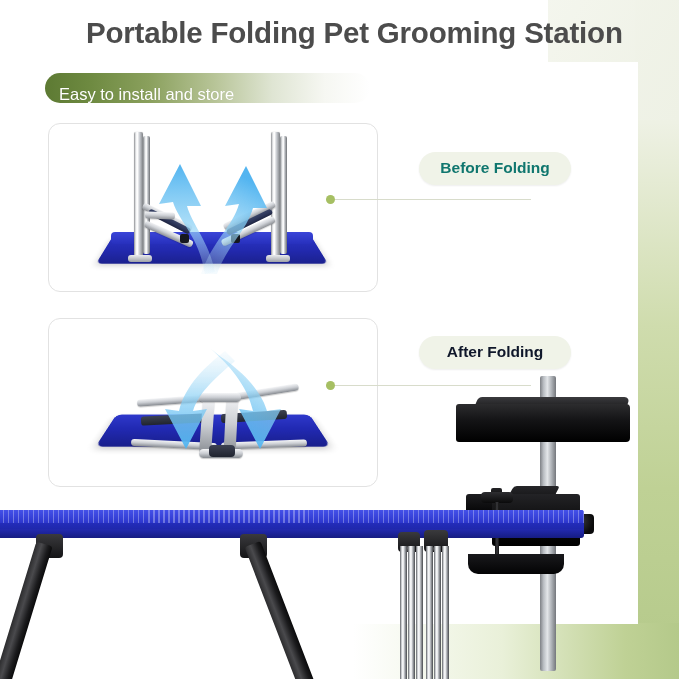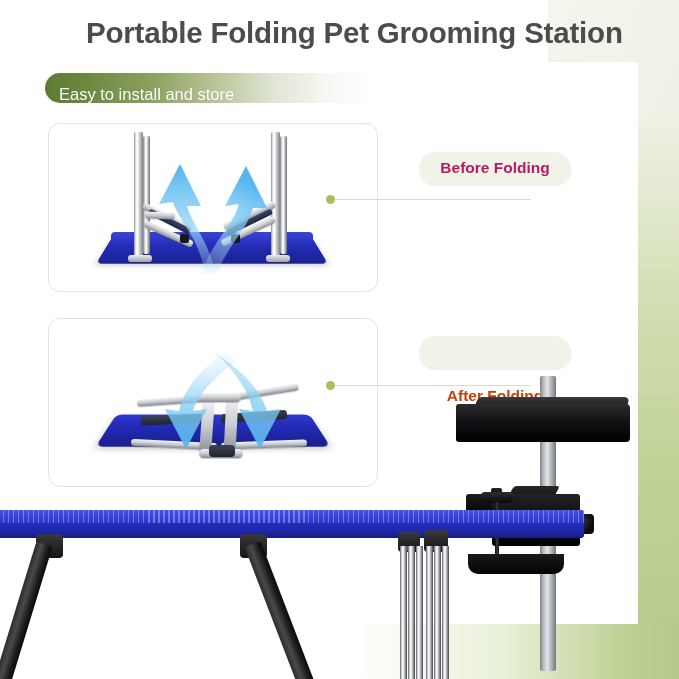--- a/index.html
+++ b/index.html
@@ -103,23 +103,23 @@
 
   .tagpill{
     position:absolute;height:33px;border-radius:17px;background:#f0f3e8;
     box-shadow:0 1px 2px rgba(0,0,0,.07);
   }
   .tagpill span{
     position:absolute;left:0;right:0;top:7px;text-align:center;
     font-size:15.5px;font-weight:bold;white-space:nowrap;
   }
   #tag1{left:419px;top:152px;width:152px;}
-  #tag1 span{color:#be185d;}
+  #tag1 span{color:#0f766e;}
   #tag2{left:419px;top:336px;width:152px;}
-  #tag2 span{color:#c2410c;margin-top:44px;}
+  #tag2 span{color:#0f172a;}
 
   
   .hero{position:absolute;left:0;top:368px;width:679px;height:311px;overflow:hidden;}
 
   .pole{
     position:absolute;left:540px;top:8px;width:16px;height:295px;
     background:linear-gradient(90deg,#7e8186 0%,#b9bdc2 22%,#e3e6e9 46%,#aeb2b7 72%,#74777c 100%);
     border-radius:2px;
   }
   .armbar{

